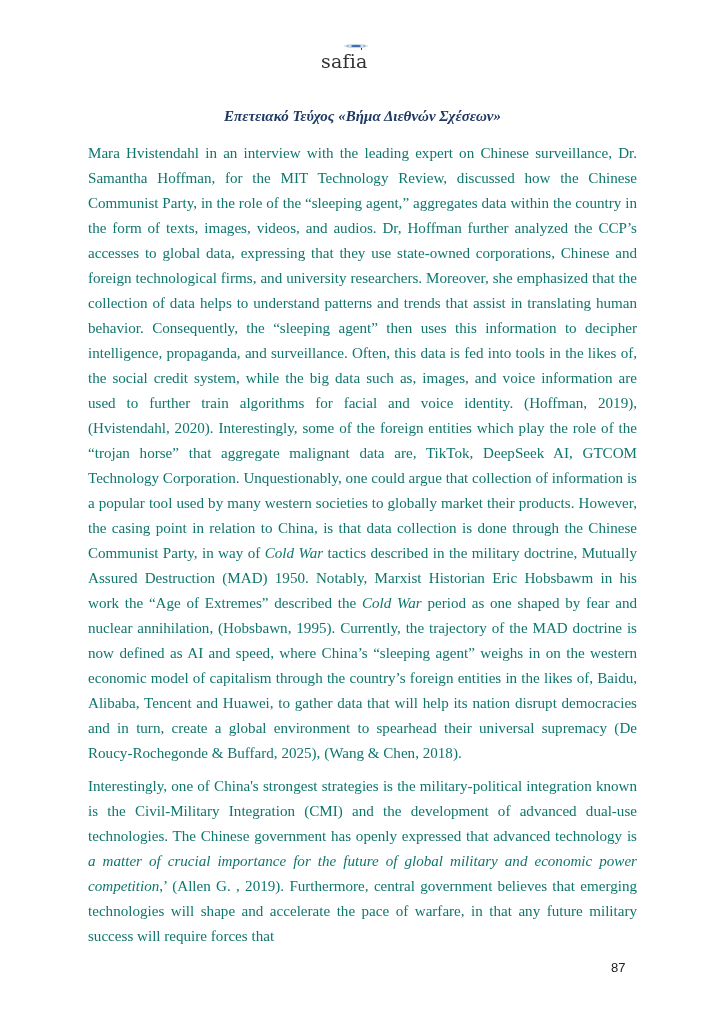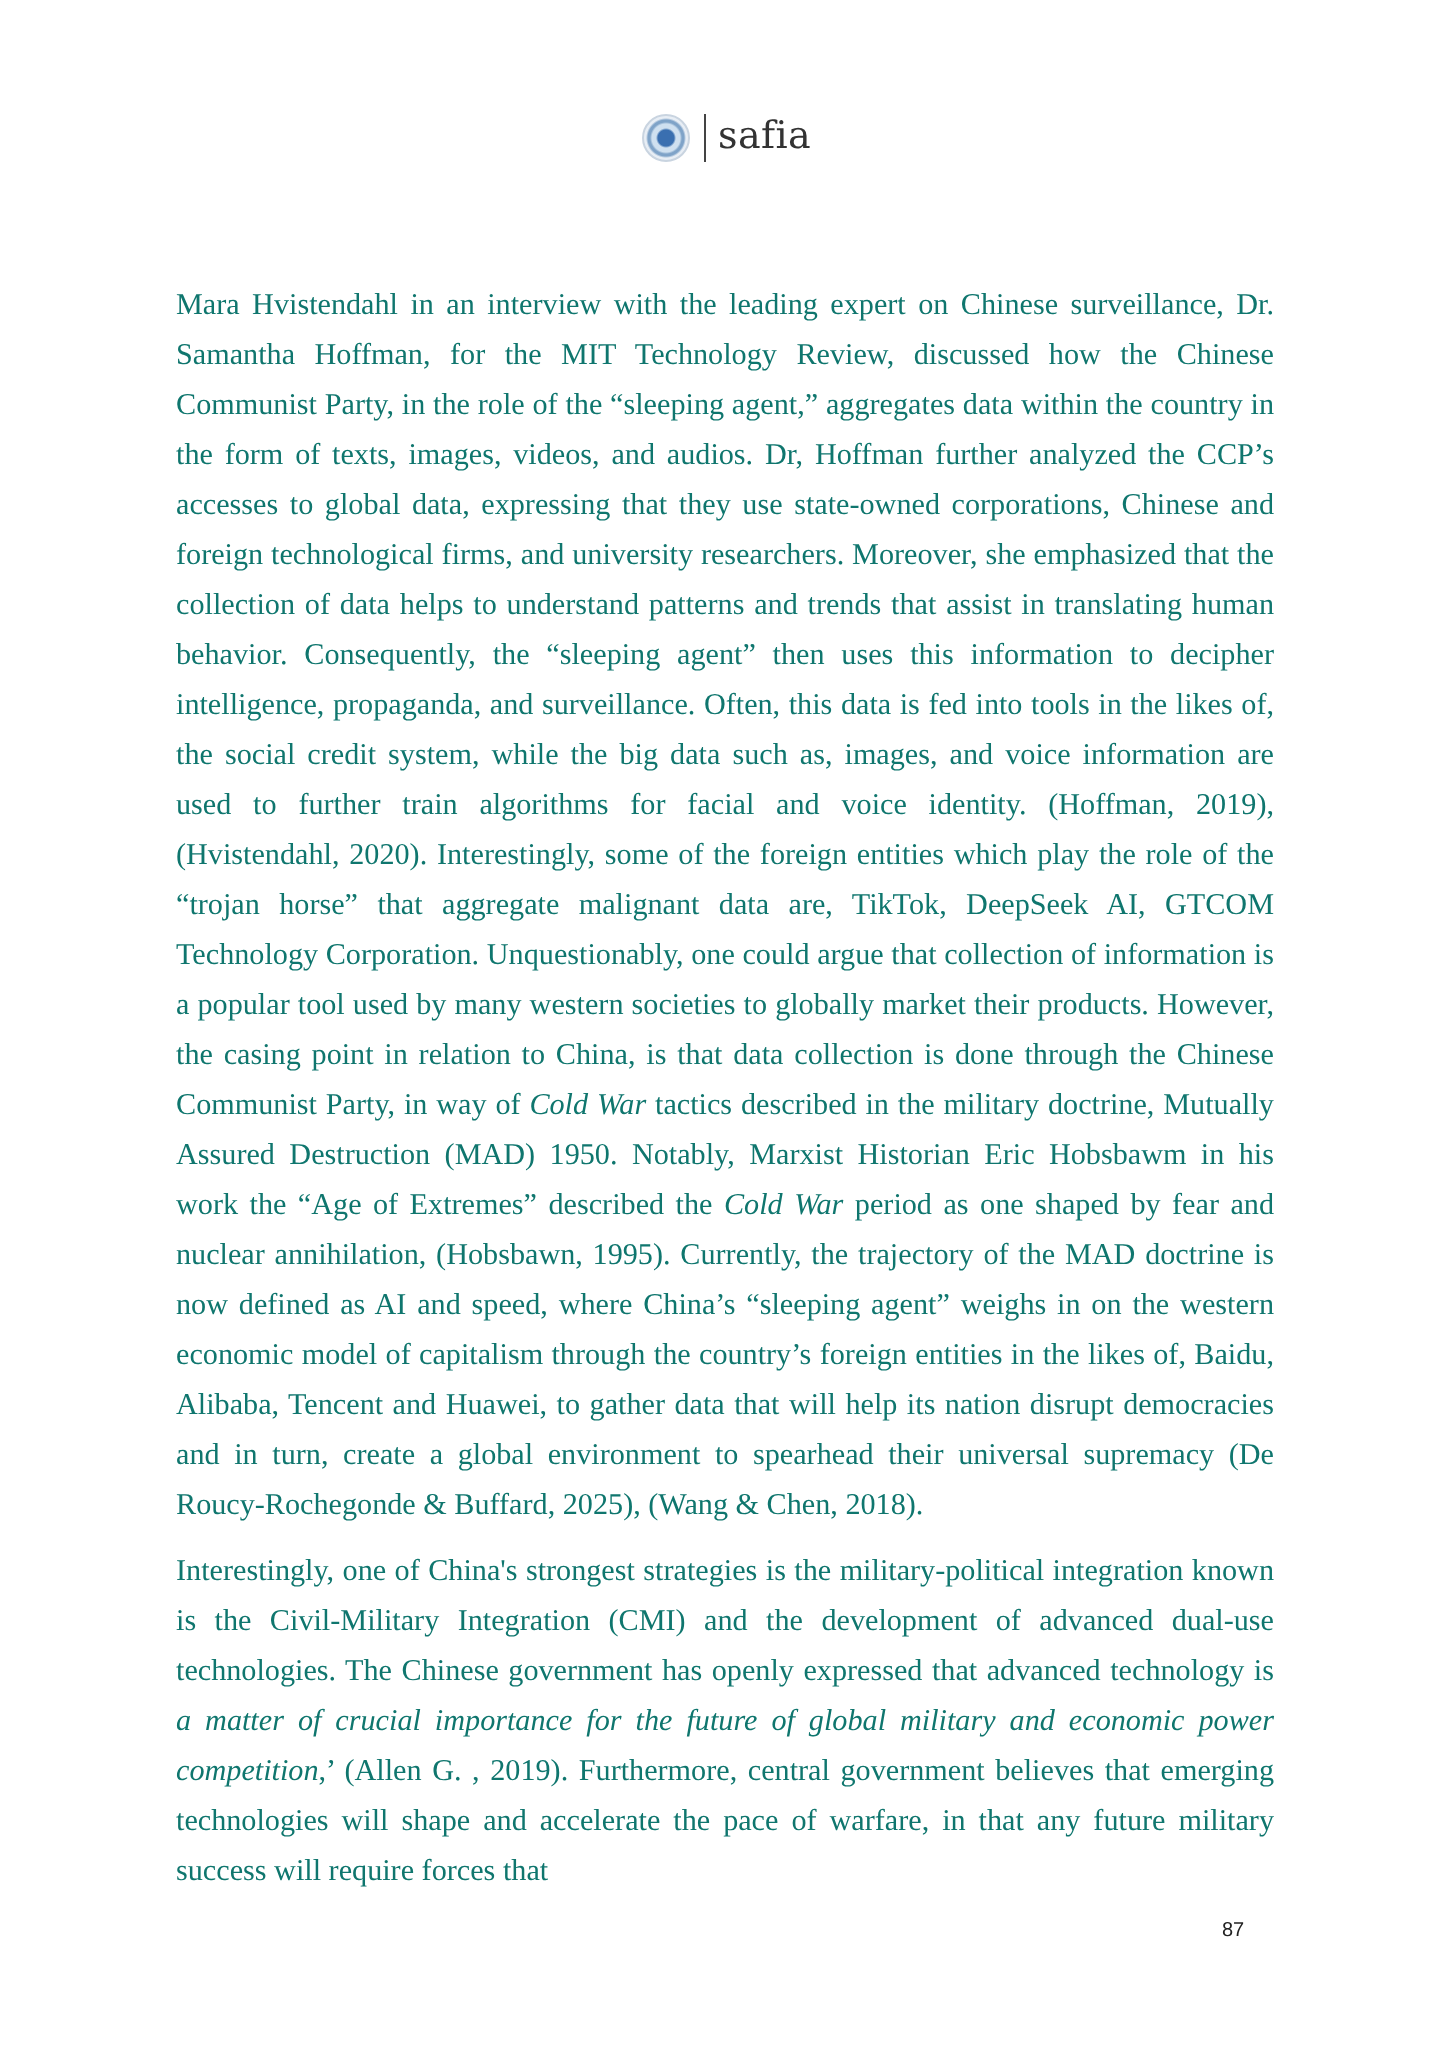--- a/index.html
+++ b/index.html
@@ -1,37 +1,38 @@
 <!DOCTYPE html>
 <html><head>
 <meta charset="utf-8">
 <style>
   html, body { margin:0; padding:0; background:#ffffff; }
   body { width:725px; height:1024px; position:relative; overflow:hidden; }
   .page { position:absolute; left:0; top:0; width:725px; height:1024px; background:#fff; }
-  .logo { position:absolute; left:321px; top:57px; height:28px; display:flex; align-items:flex-start; }
+  .logo { position:absolute; left:321px; top:44px; height:28px; display:flex; align-items:flex-end;flex-direction:column; }
   .logo-emblem { width:22px; height:22px; border-radius:50%; background:radial-gradient(circle at 50% 50%, #3a6fb0 0 4px, #cfe0f0 5px 7px, #7fa3c8 8px 9px, #e8eef5 10px 11px); border:1px solid #c9d4e0; }
   .logo-divider { width:1px; height:24px; background:#444; margin:0 6px 0 7px; }
   .logo-text { font-family:"DejaVu Serif", serif; font-size:19px; color:#333; letter-spacing:0.2px; }
   .heading { position:absolute; left:0; width:725px; top:108px; text-align:center; font-family:"Liberation Serif", serif; font-style:italic; font-weight:bold; font-size:15px; color:#1f3864; }
   .body { position:absolute; left:88px; top:141px; width:549px; font-family:"Liberation Serif", serif; font-size:15.1px; line-height:25px; color:#0f766e; text-align:justify; }
   .body p { margin:0 0 8px 0; }
   .body em { font-style:italic; }
-  .page-number { position:absolute; left:611px; top:960px; font-family:Liberation Sans, sans-serif; font-size:10px; color:#222; }
+  .page-number { position:absolute; left:611px; top:960px; font-family:Liberation Sans, sans-serif; font-size:13px; color:#222; }
 </style>
 </head>
 <body>
 
 <div class="page">
   <div class="logo">
     <span class="logo-emblem"></span>
     <span class="logo-divider"></span>
     <span class="logo-text">safia</span>
   </div>
 
+  <div class="heading">Επετειακό Τεύχος «Βήμα Διεθνών Σχέσεων»</div>
 
   <div class="body">
     <p>
       <span>Mara Hvistendahl in an interview with the leading expert on Chinese surveillance, Dr. Samantha Hoffman, for the MIT Technology Review, discussed how the Chinese Communist Party, in the role of the “sleeping agent,” aggregates data within the country in the form of texts, images, videos, and audios. Dr, Hoffman further analyzed the CCP’s accesses to global data, expressing that they use state-owned corporations, Chinese and foreign technological firms, and university researchers. Moreover, she emphasized that the collection of data helps to understand patterns and trends that assist in translating human behavior. Consequently, the “sleeping agent” then uses this information to decipher intelligence, propaganda, and surveillance. Often, this data is fed into tools in the likes of, the social credit system, while the big data such as, images, and voice information are used to further train algorithms for facial and voice identity. (Hoffman, 2019), (Hvistendahl, 2020). Interestingly, some of the foreign entities which play the role of the “trojan horse” that aggregate malignant data are, TikTok, DeepSeek AI, GTCOM Technology Corporation. Unquestionably, one could argue that collection of information is a popular tool used by many western societies to globally market their products. However, the casing point in relation to China, is that data collection is done through the Chinese Communist Party, in way of </span><em>Cold War</em><span> tactics described in the military doctrine, Mutually Assured Destruction (MAD) 1950. Notably, Marxist Historian Eric Hobsbawm in his work the “Age of Extremes” described the </span><em>Cold War</em><span> period as one shaped by fear and nuclear annihilation, (Hobsbawn, 1995). Currently, the trajectory of the MAD doctrine is now defined as AI and speed, where China’s “sleeping agent” weighs in on the western economic model of capitalism through the country’s foreign entities in the likes of, Baidu, Alibaba, Tencent and Huawei, to gather data that will help its nation disrupt democracies and in turn, create a global environment to spearhead their universal supremacy (De Roucy-Rochegonde &amp; Buffard, 2025), (Wang &amp; Chen, 2018).</span>
     </p>
     <p>
       <span>Interestingly, one of China's strongest strategies is the military-political integration known is the Civil-Military Integration (CMI) and the development of advanced dual-use technologies. The Chinese government has openly expressed that advanced technology is </span><em>a matter of crucial importance for the future of global military and economic power competition</em><span>,’ (Allen G. , 2019). Furthermore, central government believes that emerging technologies will shape and accelerate the pace of warfare, in that any future military success will require forces that</span>
     </p>
   </div>
 

